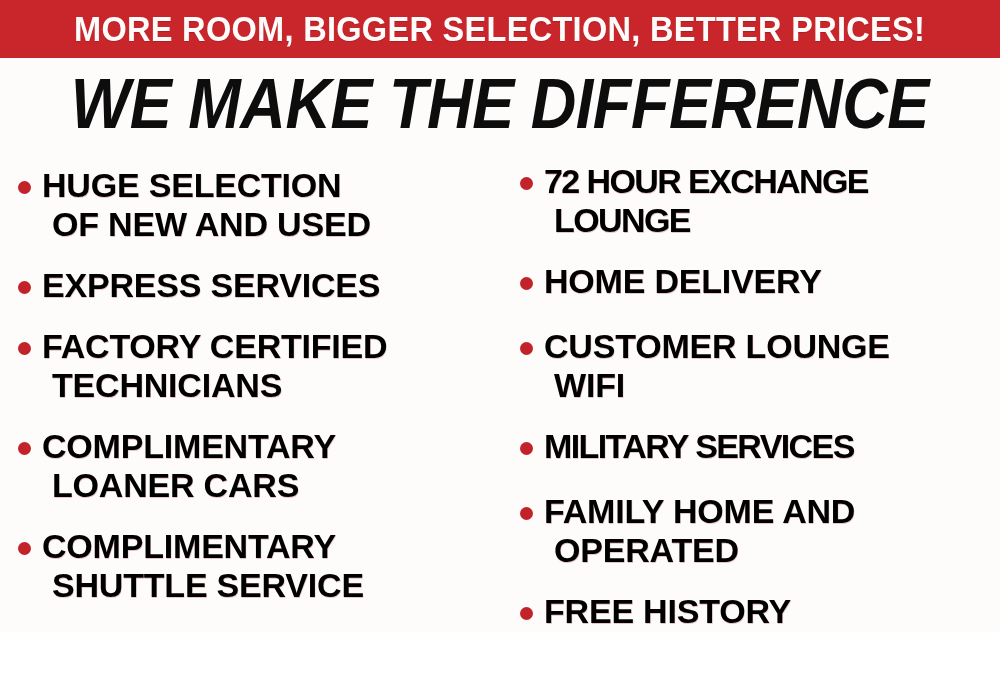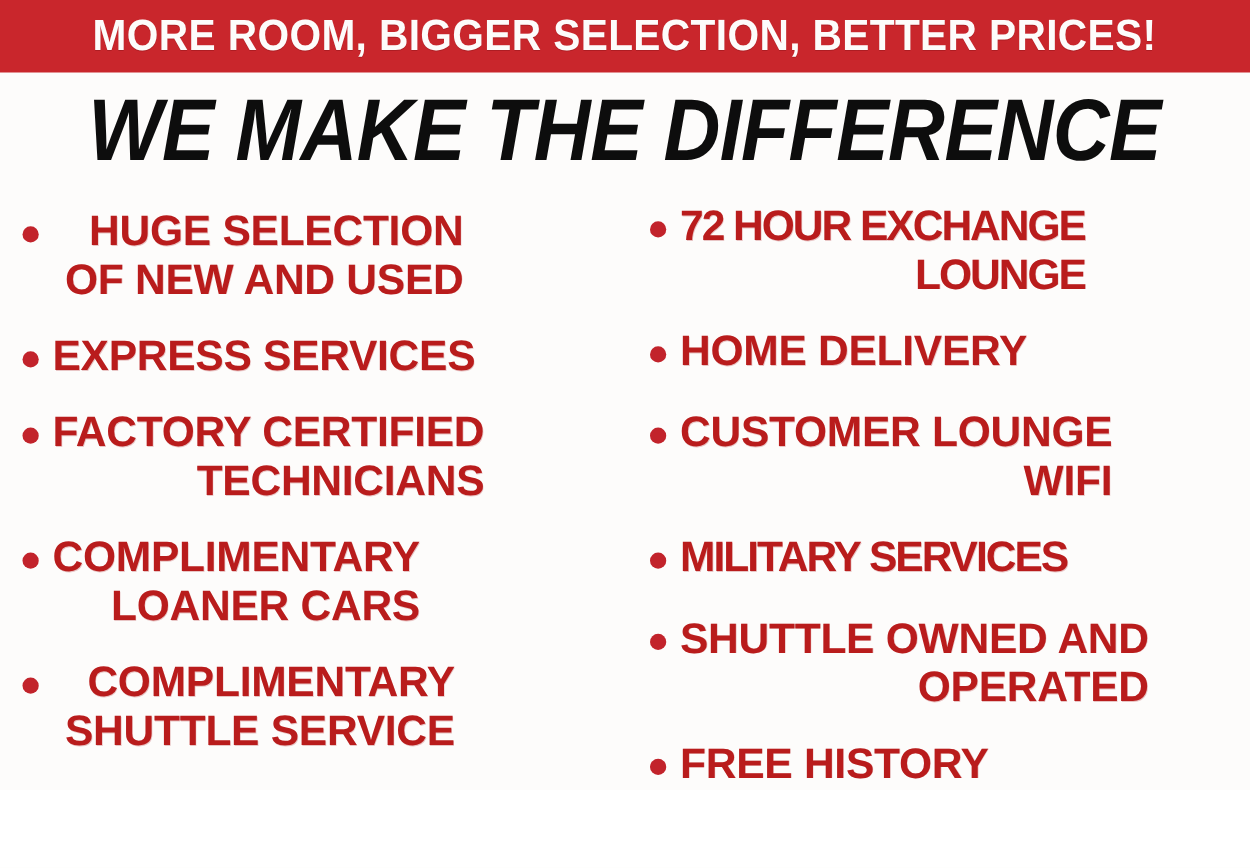--- a/index.html
+++ b/index.html
@@ -93,28 +93,27 @@
   .dot {
     flex: 0 0 auto;
     width: 13px;
     height: 13px;
     border-radius: 50%;
     background: #c2232b;
     margin-top: 15px;
     margin-right: 11px;
   }
   .bullet-text {
-    color: #b91c1c;
+    color: #000000;
     font-family: "Liberation Sans", sans-serif;
     font-weight: bold;
     font-size: 34px;
     line-height: 39px;
     letter-spacing: -0.2px;
     text-shadow: 0.5px 0.5px 0 rgba(170,30,35,0.25);
-    text-align: right;
   }
   .bullet-text .l2 { display: block; padding-left: 10px; }
 
   
   #col-left  .bullet-text { max-width: 455px; }
   #col-right .bullet-text { max-width: 462px; }
 
   
   #col-left  .bullet-item.gap-lg { }
   #col-right .bullet-item.gap-lg { margin-bottom: 26px; }
@@ -206,21 +205,21 @@
       <div class="bullet-item gap-lg">
         <span class="dot"></span>
         <span class="bullet-text tight">
           <span>MILITARY SERVICES</span>
         </span>
       </div>
 
       <div class="bullet-item">
         <span class="dot"></span>
         <span class="bullet-text">
-          <span>SHUTTLE OWNED AND</span>
+          <span>FAMILY HOME AND</span>
           <span class="l2">OPERATED</span>
         </span>
       </div>
 
       <div class="bullet-item">
         <span class="dot"></span>
         <span class="bullet-text">
           <span>FREE HISTORY</span>
           <span class="l2">REPORTS</span>
         </span>

